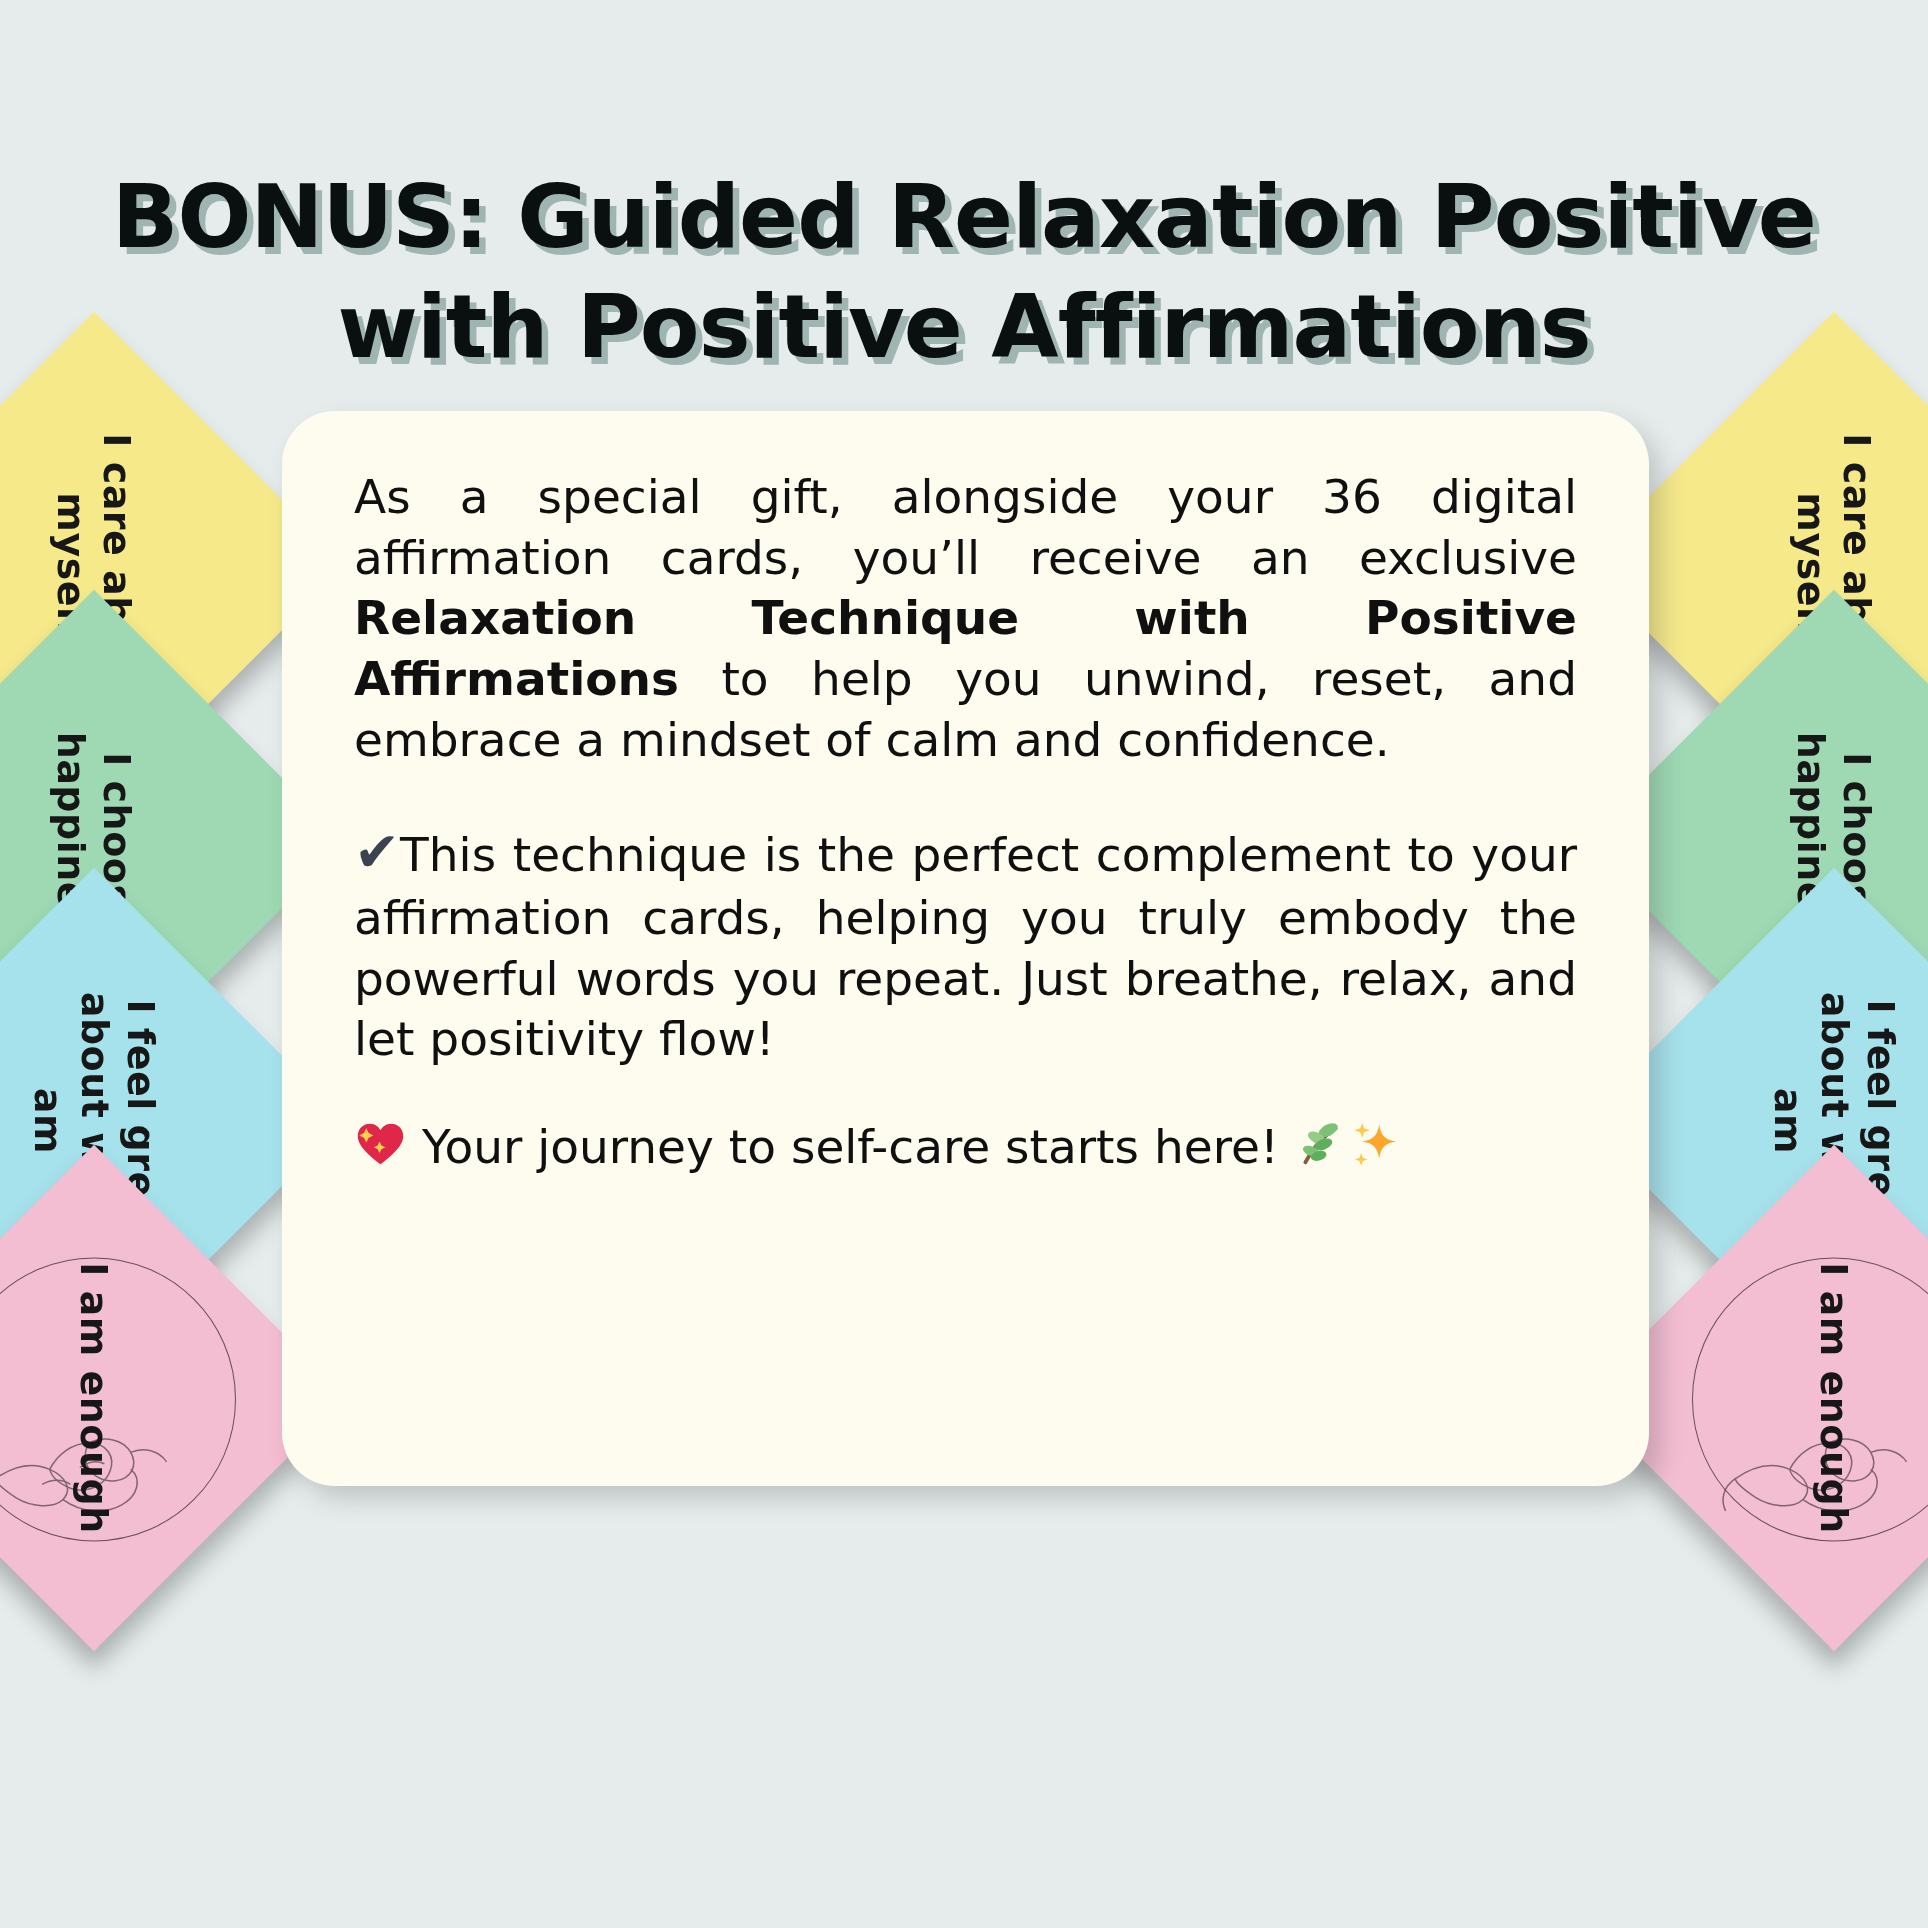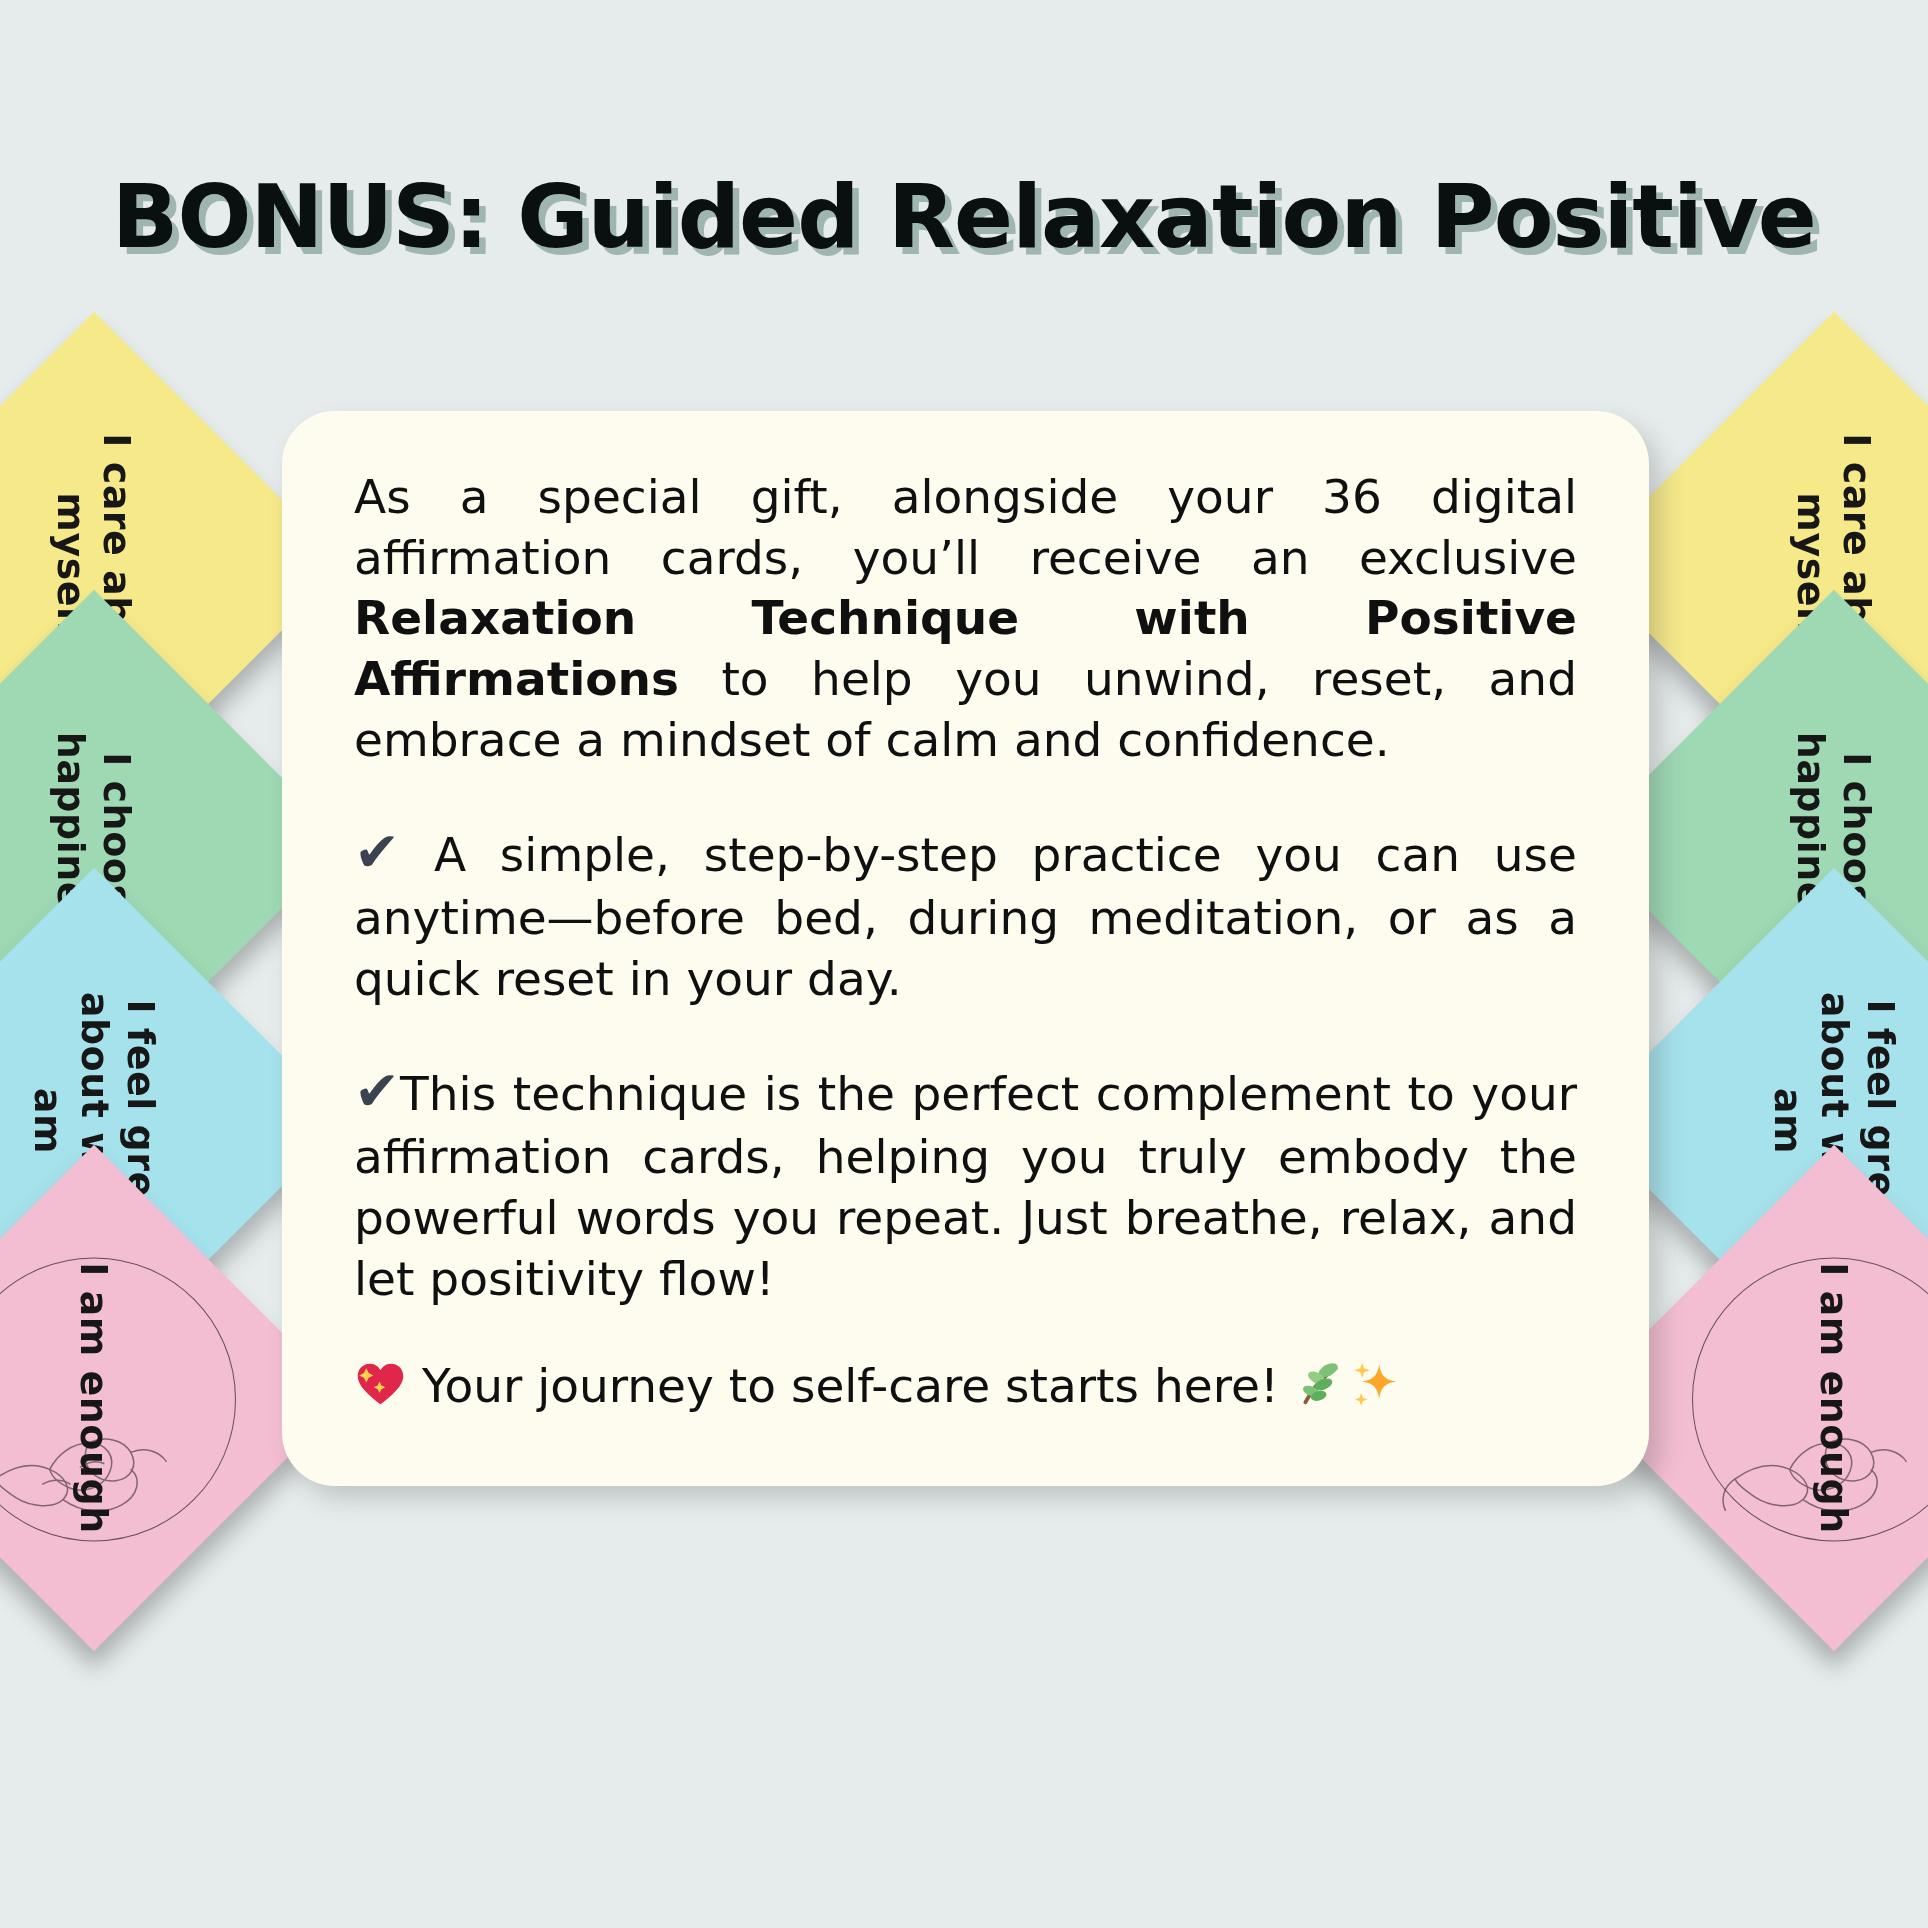--- a/index.html
+++ b/index.html
@@ -183,28 +183,28 @@
         <path d="M204 222 C218 216 234 220 242 232"></path>
         <path d="M60 250 C48 258 44 272 50 284"></path>
       </g>
     </svg>
     <div class="note-text">I am enough</div>
   </div>
 </div>
 
 <h1 id="page-title">
   <span class="tline">BONUS: Guided Relaxation Positive</span>
+  <span class="tline">with Positive Affirmations</span>
 </h1>
 
 <div id="content-card">
   <div id="body-copy">
 
     <p><span>As a special gift, alongside your 36 digital affirmation cards, you’ll receive an exclusive </span><strong>Relaxation Technique with Positive Affirmations</strong><span> to help you unwind, reset, and embrace a mindset of calm and confidence.</span></p>
 
-    <p><span class="check">✔</span><span> A simple, step-by-step practice you can use anytime—before bed, during meditation, or as a quick reset in your day.</span></p>
 
     <p><span class="check">✔</span><span>This technique is the perfect complement to your affirmation cards, helping you truly embody the powerful words you repeat. Just breathe, relax, and let positivity flow!</span></p>
 
     <p style="text-align:left;"><span class="e-ico"><svg viewBox="0 0 56 56" width="53" height="53">
             <path d="M28 50 C10 36 4 28 4 20 C4 12 10 7 17 7 C22 7 26 10 28 14 C30 10 34 7 39 7 C46 7 52 12 52 20 C52 28 46 36 28 50 Z" fill="#e0274a"></path>
             <path d="M13 12 l2.5 5 5 2.5 -5 2.5 -2.5 5 -2.5 -5 -5 -2.5 5 -2.5 Z" fill="#ffd24d"></path>
             <path d="M27 26 l2 4 4 2 -4 2 -2 4 -2 -4 -4 -2 4 -2 Z" fill="#ffd24d"></path>
           </svg></span><span> Your journey to self-care starts here! </span><span class="e-ico"><svg viewBox="0 0 56 56" width="53" height="53">
             <path d="M12 48 C18 36 28 22 44 12" stroke="#8a5a3b" stroke-width="4" fill="none" stroke-linecap="round"></path>
             <ellipse cx="36" cy="14" rx="11" ry="6" fill="#7cc276" transform="rotate(-28 36 14)"></ellipse>

